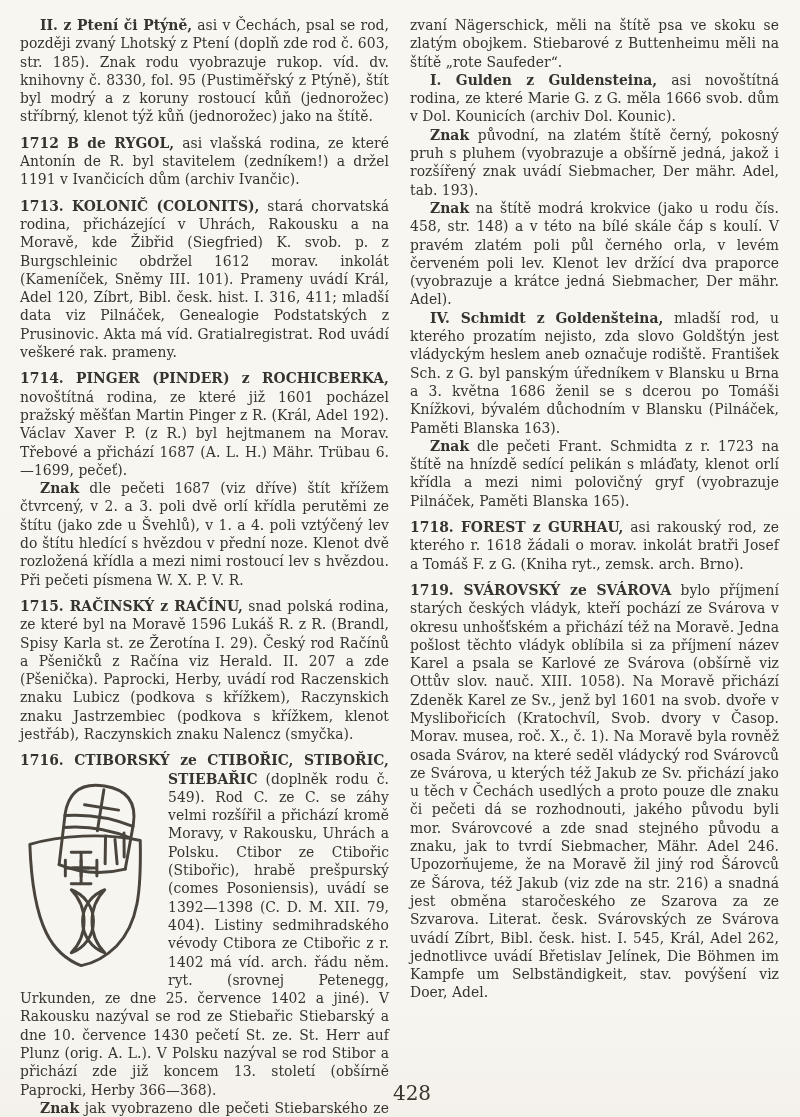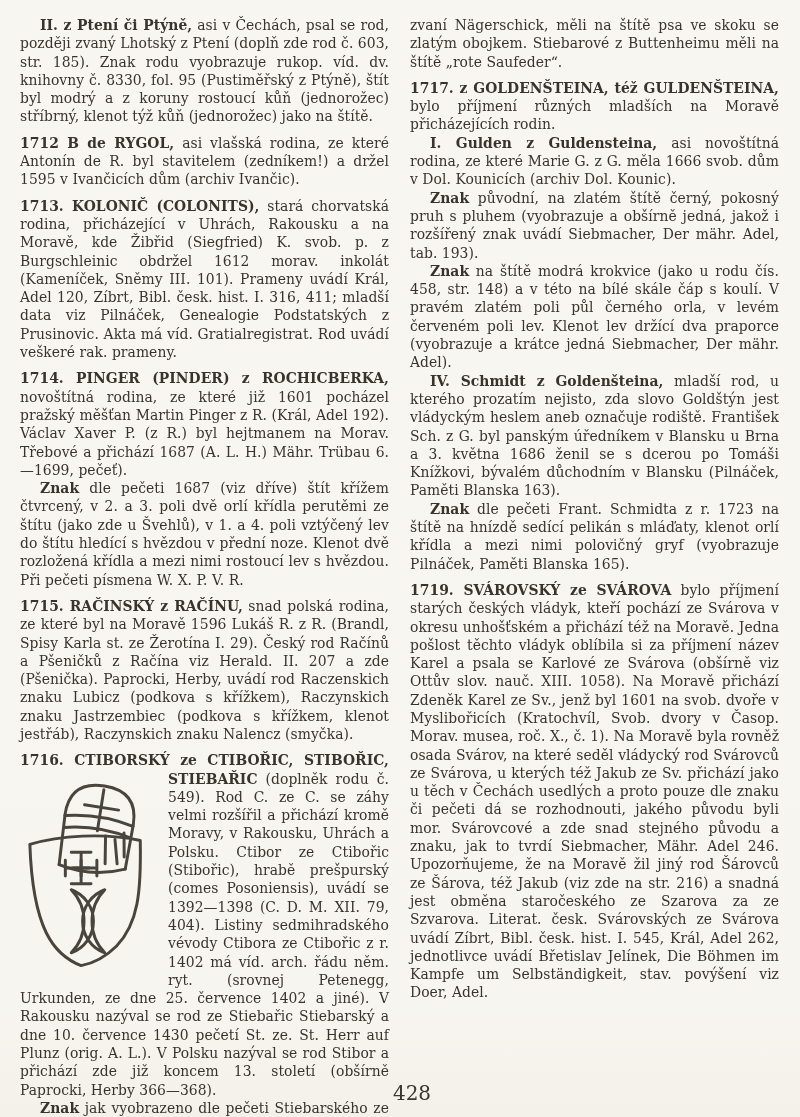--- a/index.html
+++ b/index.html
@@ -53,21 +53,21 @@
 </style>
 </head>
 <body>
 
 <div class="page">
   <div class="cols">
 
     <div class="col">
       <p class="para indent"><span class="entry-head">II. z Ptení či Ptýně,</span><span> asi v Čechách, psal se rod, později zvaný Lhotský z Ptení (doplň zde rod č. 603, str. 185). Znak rodu vyobrazuje rukop. víd. dv. knihovny č. 8330, fol. 95 (Pustiměřský z Ptýně), štít byl modrý a z koruny rostoucí kůň (jednorožec) stříbrný, klenot týž kůň (jednorožec) jako na štítě.</span></p>
 
-      <p class="para entry"><span class="entry-head">1712 B de RYGOL,</span><span> asi vlašská rodina, ze které Antonín de R. byl stavitelem (zedníkem!) a držel 1595 v Ivančicích dům (archiv Ivančic).</span></p>
+      <p class="para entry"><span class="entry-head">1712 B de RYGOL,</span><span> asi vlašská rodina, ze které Antonín de R. byl stavitelem (zedníkem!) a držel 1191 v Ivančicích dům (archiv Ivančic).</span></p>
 
       <p class="para entry"><span class="entry-head">1713. KOLONIČ (COLONITS),</span><span> stará chorvatská rodina, přicházející v Uhrách, Rakousku a na Moravě, kde Žibřid (Siegfried) K. svob. p. z Burgschleinic obdržel 1612 morav. inkolát (Kameníček, Sněmy III. 101). Prameny uvádí Král, Adel 120, Zíbrt, Bibl. česk. hist. I. 316, 411; mladší data viz Pilnáček, Genealogie Podstatských z Prusinovic. Akta má víd. Gratialregistrat. Rod uvádí veškeré rak. prameny.</span></p>
 
       <p class="para entry"><span class="entry-head">1714. PINGER (PINDER) z ROCHICBERKA,</span><span> novoštítná rodina, ze které již 1601 pocházel pražský měšťan Martin Pinger z R. (Král, Adel 192). Václav Xaver P. (z R.) byl hejtmanem na Morav. Třebové a přichází 1687 (A. L. H.) Mähr. Trübau 6. —1699, pečeť).</span></p>
 
       <p class="para indent"><span class="sub-head">Znak</span><span> dle pečeti 1687 (viz dříve) štít křížem čtvrcený, v 2. a 3. poli dvě orlí křídla perutěmi ze štítu (jako zde u Švehlů), v 1. a 4. poli vztýčený lev do štítu hledící s hvězdou v přední noze. Klenot dvě rozložená křídla a mezi nimi rostoucí lev s hvězdou. Při pečeti písmena W. X. P. V. R.</span></p>
 
       <p class="para entry"><span class="entry-head">1715. RAČINSKÝ z RAČÍNU,</span><span> snad polská rodina, ze které byl na Moravě 1596 Lukáš R. z R. (Brandl, Spisy Karla st. ze Žerotína I. 29). Český rod Račínů a Pšeničků z Račína viz Herald. II. 207 a zde (Pšenička). Paprocki, Herby, uvádí rod Raczenskich znaku Lubicz (podkova s křížkem), Raczynskich znaku Jastrzembiec (podkova s křížkem, klenot jestřáb), Raczynskich znaku Nalencz (smyčka).</span></p>
 
       <div class="para entry">
@@ -97,34 +97,34 @@
         </svg>
         <span> (doplněk rodu č. 549). Rod C. ze C. se záhy velmi rozšířil a přichází kromě Moravy, v Rakousku, Uhrách a Polsku. Ctibor ze Ctibořic (Stibořic), hrabě prešpurský (comes Posoniensis), uvádí se 1392—1398 (C. D. M. XII. 79, 404). Listiny sedmihradského vévody Ctibora ze Ctibořic z r. 1402 má víd. arch. řádu něm. ryt. (srovnej Petenegg, Urkunden, ze dne 25. července 1402 a jiné). V Rakousku nazýval se rod ze Stiebařic Stiebarský a dne 10. července 1430 pečetí St. ze. St. Herr auf Plunz (orig. A. L.). V Polsku nazýval se rod Stibor a přichází zde již koncem 13. století (obšírně Paprocki, Herby 366—368).</span>
       </div>
 
       <p class="para indent"><span class="sub-head">Znak</span><span> jak vyobrazeno dle pečeti Stiebarského ze Stiebařic 1430 (viz dříve), při této pečeti klenot půl ztýčeného zvířete jako psa. U polských rodin nazýván tento znak Stiborů herb Ostoja (viz Paprocki, Herby). Jen k vůli evidenci uvádíme, že Stiebar von Tunnen svědčí dne 6. června 1446 a Stiebar von Tressnicz dne 3. dubna 1447 (Archivberichte aus Nied.-Oest.). O rodinách Stiebar v. Buttenheim (z Franků) a Stibar auf Nägerschick jedná víd. časop. Adler 1929, čís. 579—580. Stibarové (v Rak.),</span></p>
     </div>
 
     <div class="col">
       <p class="para"><span>zvaní Nägerschick, měli na štítě psa ve skoku se zlatým obojkem. Stiebarové z Buttenheimu měli na štítě „rote Saufeder“.</span></p>
 
-      <p class="para entry"><span class="entry-head">1717. z GOLDENŠTEINA, též GULDENŠTEINA,</span><span> bylo příjmení různých mladších na Moravě přicházejících rodin.</span></p>
 
       <p class="para indent"><span class="sub-head">I. Gulden z Guldensteina,</span><span> asi novoštítná rodina, ze které Marie G. z G. měla 1666 svob. dům v Dol. Kounicích (archiv Dol. Kounic).</span></p>
 
 
       <p class="para indent"><span class="sub-head">Znak</span><span> původní, na zlatém štítě černý, pokosný pruh s pluhem (vyobrazuje a obšírně jedná, jakož i rozšířený znak uvádí Siebmacher, Der mähr. Adel, tab. 193).</span></p>
 
 
       <p class="para indent"><span class="sub-head">Znak</span><span> na štítě modrá krokvice (jako u rodu čís. 458, str. 148) a v této na bílé skále čáp s koulí. V pravém zlatém poli půl černého orla, v levém červeném poli lev. Klenot lev držící dva praporce (vyobrazuje a krátce jedná Siebmacher, Der mähr. Adel).</span></p>
 
       <p class="para indent"><span class="sub-head">IV. Schmidt z Goldenšteina,</span><span> mladší rod, u kterého prozatím nejisto, zda slovo Goldštýn jest vládyckým heslem aneb označuje rodiště. František Sch. z G. byl panským úředníkem v Blansku u Brna a 3. května 1686 ženil se s dcerou po Tomáši Knížkovi, bývalém důchodním v Blansku (Pilnáček, Paměti Blanska 163).</span></p>
 
       <p class="para indent"><span class="sub-head">Znak</span><span> dle pečeti Frant. Schmidta z r. 1723 na štítě na hnízdě sedící pelikán s mláďaty, klenot orlí křídla a mezi nimi polovičný gryf (vyobrazuje Pilnáček, Paměti Blanska 165).</span></p>
 
+      <p class="para entry"><span class="entry-head">1718. FOREST z GURHAU,</span><span> asi rakouský rod, ze kterého r. 1618 žádali o morav. inkolát bratři Josef a Tomáš F. z G. (Kniha ryt., zemsk. arch. Brno).</span></p>
 
       <p class="para entry"><span class="entry-head">1719. SVÁROVSKÝ ze SVÁROVA</span><span> bylo příjmení starých českých vládyk, kteří pochází ze Svárova v okresu unhošťském a přichází též na Moravě. Jedna pošlost těchto vládyk oblíbila si za příjmení název Karel a psala se Karlové ze Svárova (obšírně viz Ottův slov. nauč. XIII. 1058). Na Moravě přichází Zdeněk Karel ze Sv., jenž byl 1601 na svob. dvoře v Myslibořicích (Kratochvíl, Svob. dvory v Časop. Morav. musea, roč. X., č. 1). Na Moravě byla rovněž osada Svárov, na které seděl vládycký rod Svárovců ze Svárova, u kterých též Jakub ze Sv. přichází jako u těch v Čechách usedlých a proto pouze dle znaku či pečeti dá se rozhodnouti, jakého původu byli mor. Svárovcové a zde snad stejného původu a znaku, jak to tvrdí Siebmacher, Mähr. Adel 246. Upozorňujeme, že na Moravě žil jiný rod Šárovců ze Šárova, též Jakub (viz zde na str. 216) a snadná jest obměna staročeského ze Szarova za ze Szvarova. Literat. česk. Svárovských ze Svárova uvádí Zíbrt, Bibl. česk. hist. I. 545, Král, Adel 262, jednotlivce uvádí Břetislav Jelínek, Die Böhmen im Kampfe um Selbständigkeit, stav. povýšení viz Doer, Adel.</span></p>
     </div>
 
   </div>
 
   <div class="page-number">428</div>
 </div>
 
 </body></html>

